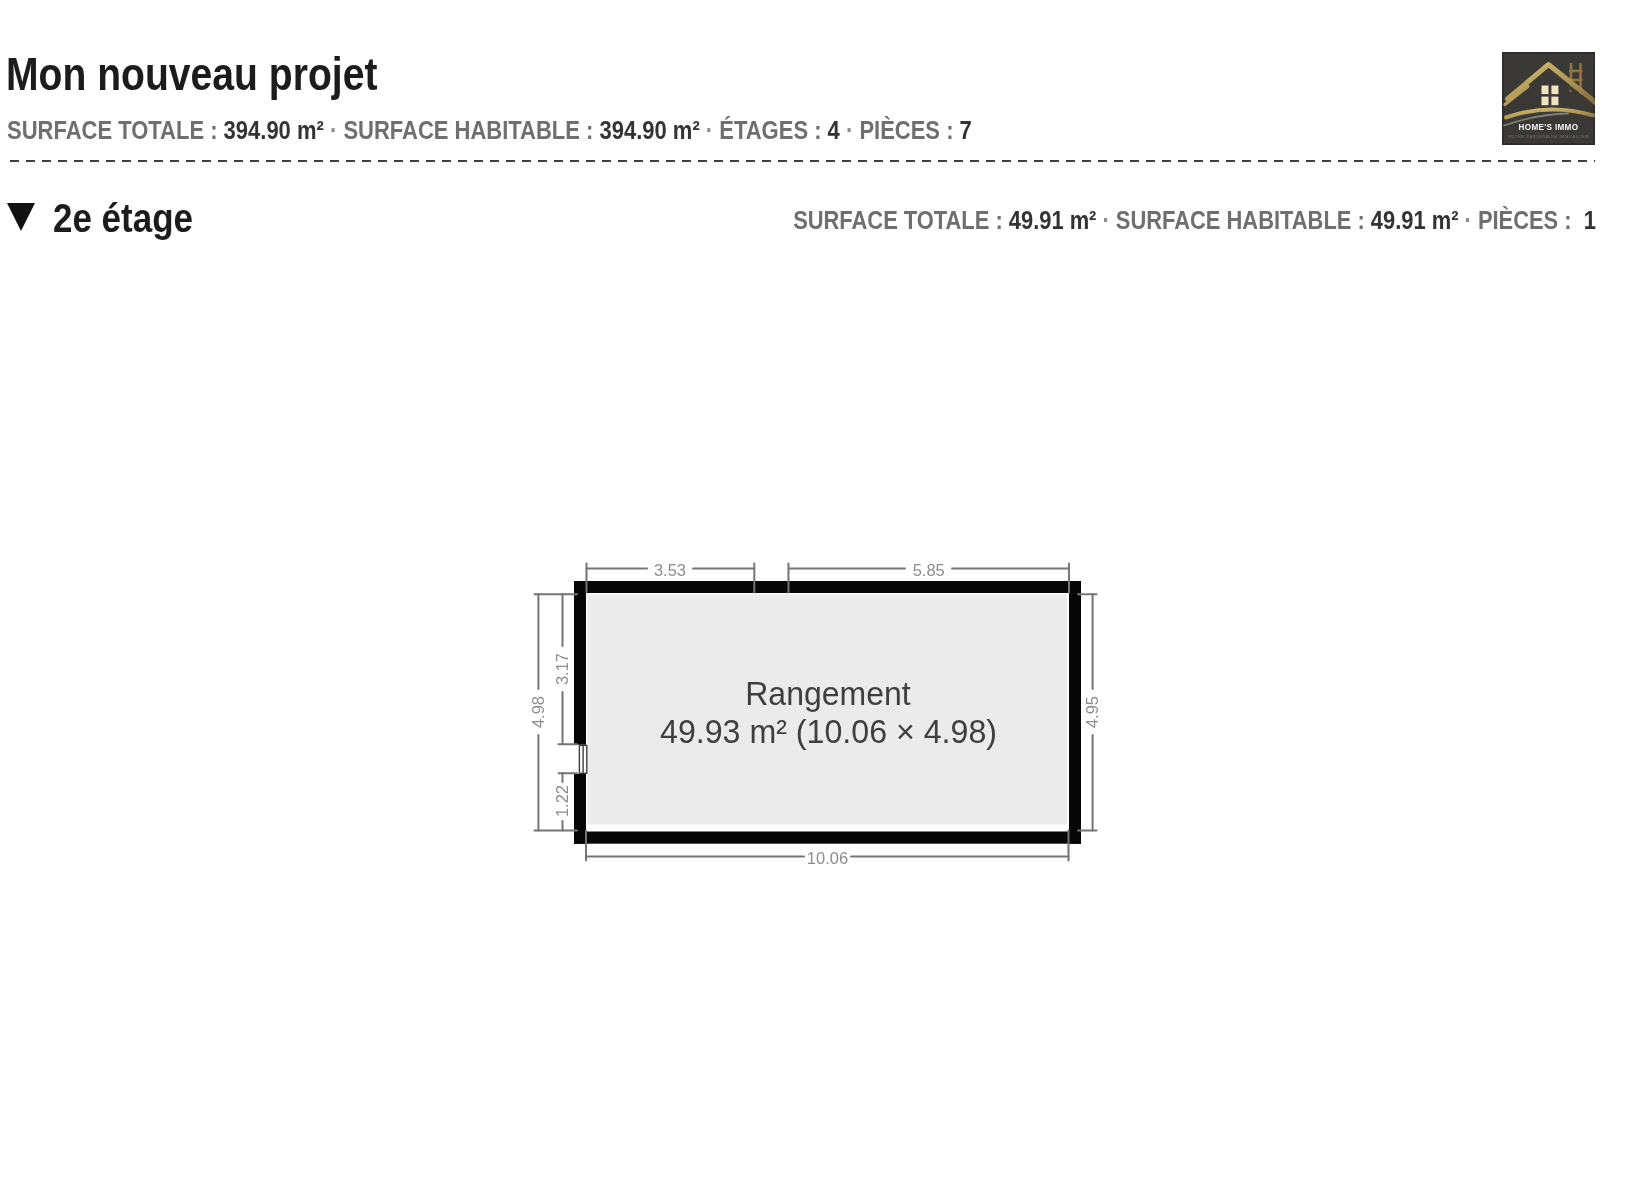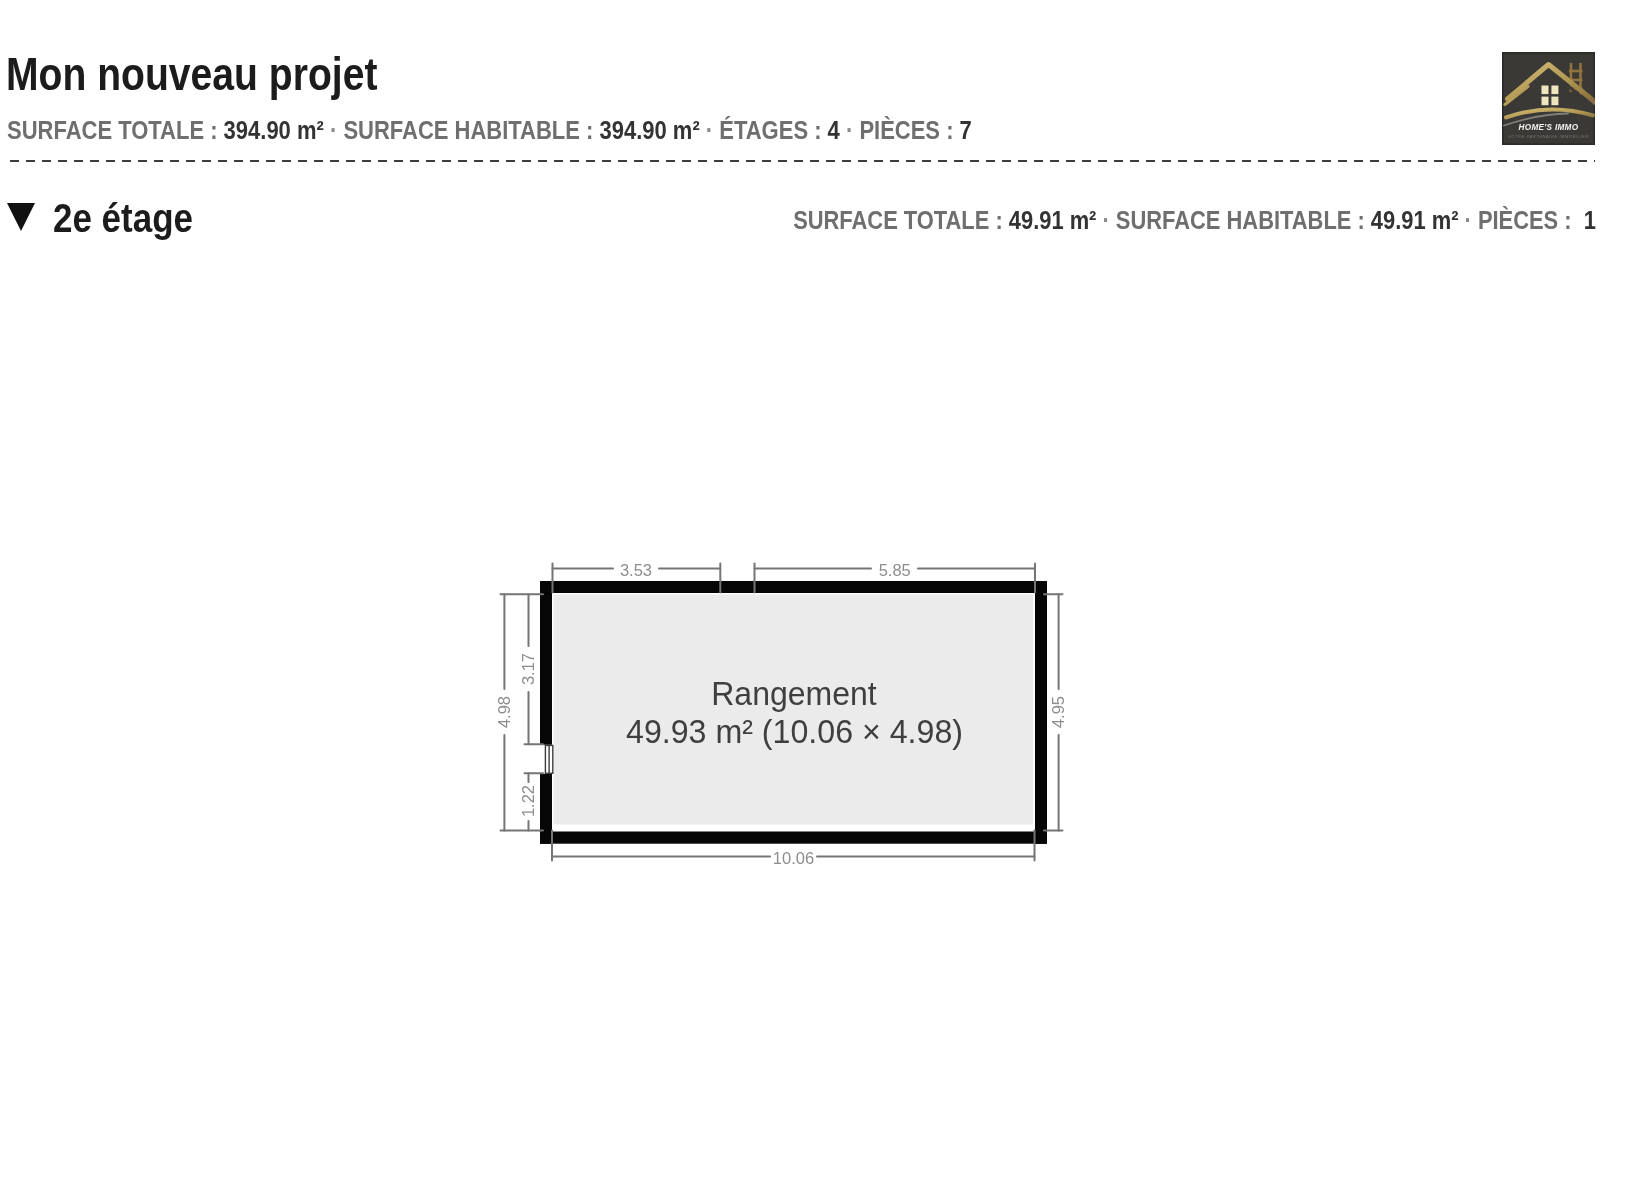--- a/index.html
+++ b/index.html
@@ -6,21 +6,21 @@
   body{width:1635px;height:1200px;background:#ffffff;font-family:"Liberation Sans",sans-serif;position:relative;overflow:hidden;}
   .abs{position:absolute;}
 </style>
 </head>
 <body>
 
 <div class="abs" style="left:6px;top:53px;font-size:46px;font-weight:bold;color:#1c1c1c;line-height:42px;white-space:nowrap;transform:scaleX(0.850);transform-origin:0 0;">Mon nouveau projet</div>
 
 <div class="abs" style="left:7px;top:117.5px;font-size:26px;font-weight:bold;color:#6f6f6f;line-height:24px;white-space:nowrap;transform:scaleX(0.8456);transform-origin:0 0;">SURFACE TOTALE&nbsp;: <span style="color:#333;">394.90 m²</span> <span style="color:#8a8a8a;">·</span> SURFACE HABITABLE&nbsp;: <span style="color:#333;">394.90 m²</span> <span style="color:#8a8a8a;">·</span> ÉTAGES&nbsp;: <span style="color:#333;">4</span> <span style="color:#8a8a8a;">·</span> PIÈCES&nbsp;: <span style="color:#333;">7</span></div>
 
-<div class="abs" style="left:1502px;top:52px;width:93px;height:93px;font-style:italic;">
+<div class="abs" style="left:1502px;top:52px;width:93px;height:93px;">
 <svg width="93" height="93" viewBox="0 0 93 93">
   <defs>
     <linearGradient id="gold" x1="0" y1="0" x2="1" y2="1">
       <stop offset="0" stop-color="#d6bc74"></stop>
       <stop offset="0.55" stop-color="#b29a55"></stop>
       <stop offset="1" stop-color="#8a713c"></stop>
     </linearGradient>
   </defs>
   <rect x="0" y="0" width="93" height="93" fill="#3a3936"></rect>
   <rect x="0.8" y="0.8" width="91.4" height="91.4" fill="none" stroke="#2c2b29" stroke-width="1.6"></rect>
@@ -54,21 +54,21 @@
 </div>
 
 <div class="abs" style="left:10px;top:160px;width:1585px;height:2px;background:repeating-linear-gradient(90deg,#3d3d3d 0 9px,transparent 9px 16px);"></div>
 
 <div class="abs" style="left:7px;top:202.5px;width:0;height:0;border-left:14.5px solid transparent;border-right:14.5px solid transparent;border-top:28.5px solid #111;"></div>
 
 <div class="abs" style="left:53px;top:202px;font-size:40px;font-weight:bold;color:#1c1c1c;line-height:32px;white-space:nowrap;transform:scaleX(0.874);transform-origin:0 0;">2e étage</div>
 
 <div class="abs" style="right:39px;top:207.5px;font-size:25px;font-weight:bold;color:#6f6f6f;line-height:24px;white-space:nowrap;transform:scaleX(0.8755);transform-origin:100% 0;">SURFACE TOTALE&nbsp;: <span style="color:#333;">49.91 m²</span> <span style="color:#8a8a8a;">·</span> SURFACE HABITABLE&nbsp;: <span style="color:#333;">49.91 m²</span> <span style="color:#8a8a8a;">·</span> PIÈCES&nbsp;:&nbsp; <span style="color:#333;">1</span></div>
 
-<div class="abs" style="left:470px;top:540px;width:640px;height:340px;">
+<div class="abs" style="left:504px;top:540px;width:640px;height:340px;">
 <svg width="640" height="340" viewBox="490 540 640 340" font-family="Liberation Sans,sans-serif">
 
   <rect x="573.5" y="594.5" width="479.5" height="230" fill="#ebebeb"></rect>
 
   <rect x="560" y="581" width="507" height="12" fill="#060606"></rect>
 
   <rect x="560" y="831.5" width="507" height="12.2" fill="#060606"></rect>
 
   <rect x="560" y="581" width="12" height="262.8" fill="#060606"></rect>
 

